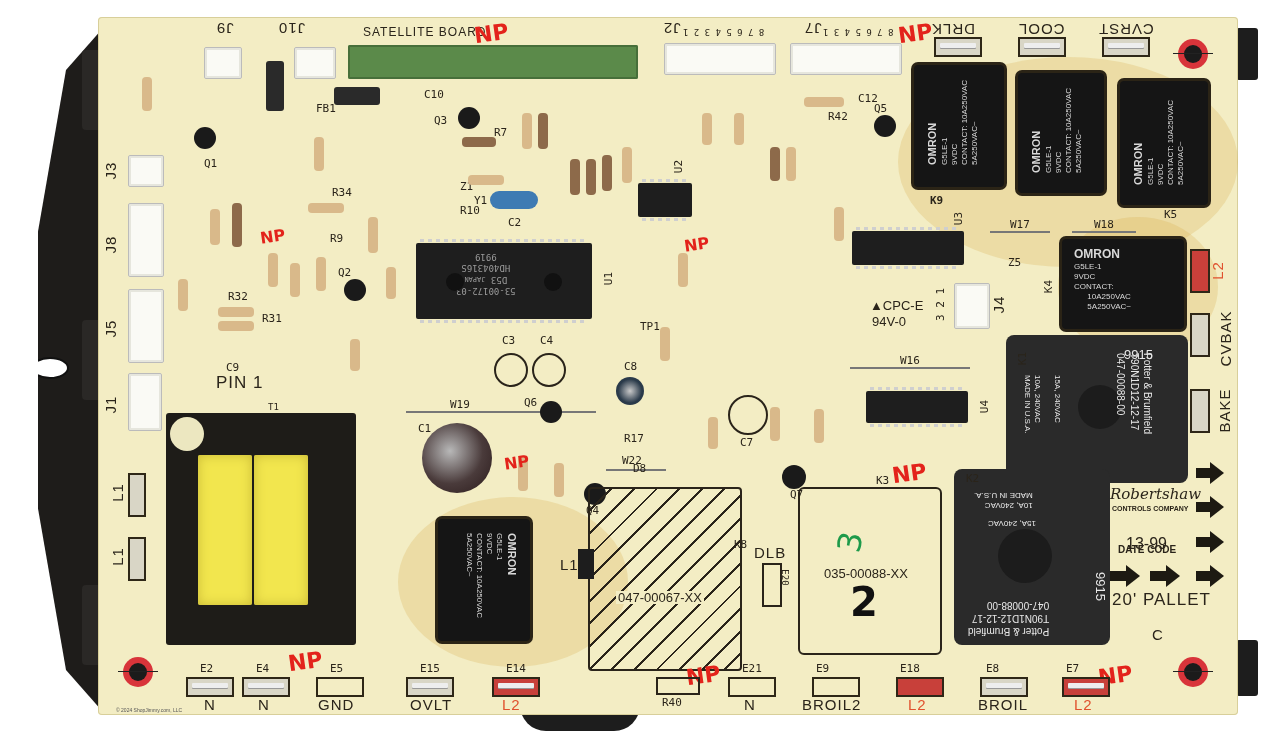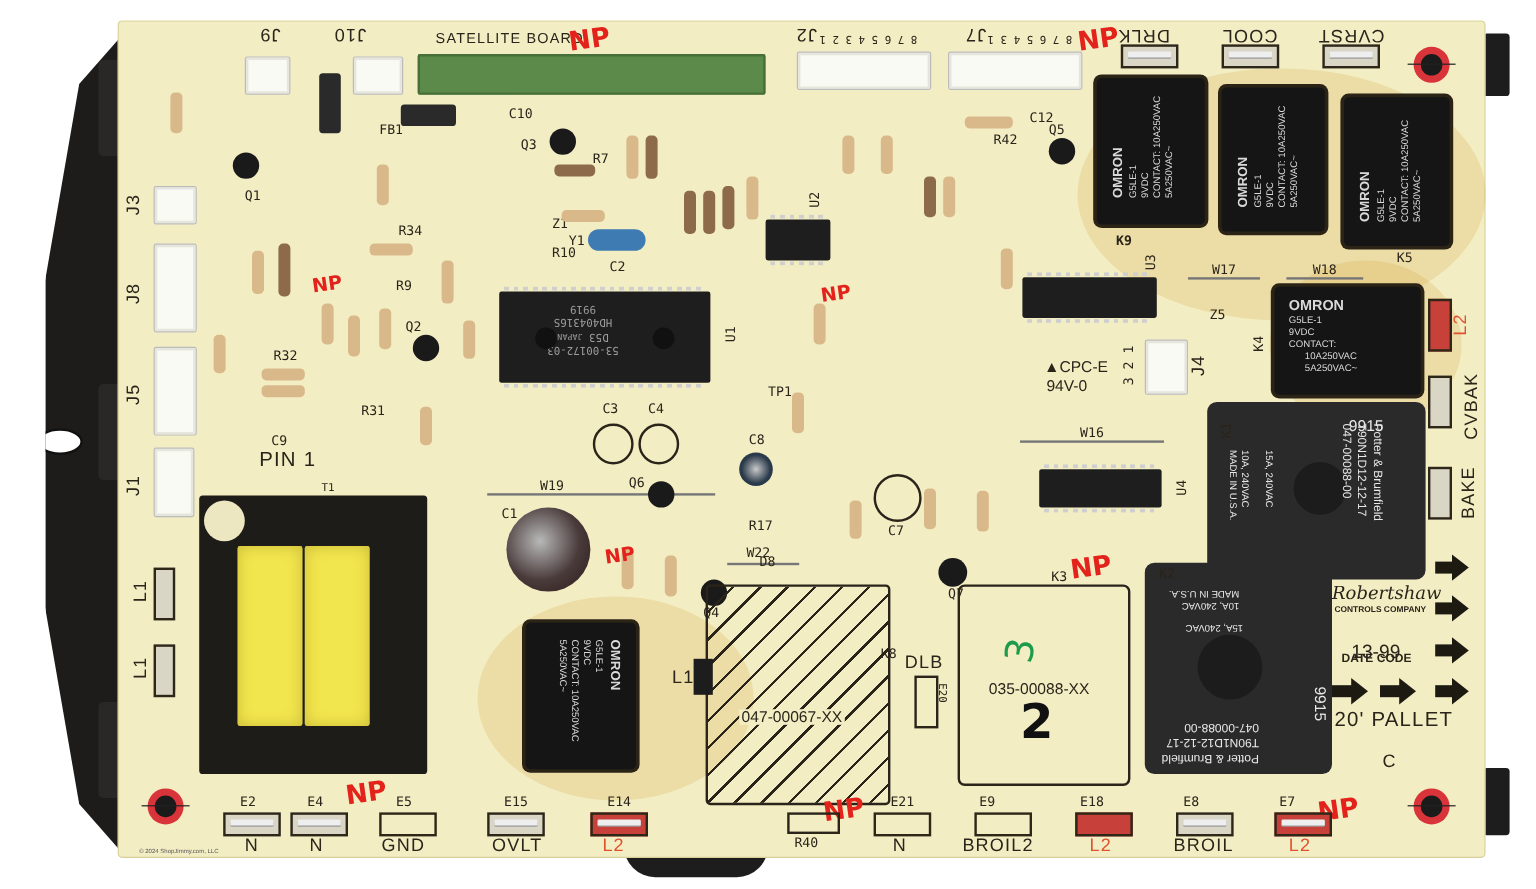--- a/index.html
+++ b/index.html
@@ -291,21 +291,21 @@
 
   <div class="abs" style="left:392px;top:174px;width:48px;height:18px;border-radius:9px;background:#3e7bb3;"></div>
   <span class="silk" style="left:376px;top:178px;">Y1</span>
   <span class="silk" style="left:410px;top:200px;">C2</span>
   <span class="silk" style="left:362px;top:164px;">Z1</span>
   <span class="silk" style="left:396px;top:110px;">R7</span>
   <span class="silk" style="left:362px;top:166px;margin-top:22px;">R10</span>
   <span class="silk" style="left:234px;top:170px;">R34</span>
   <span class="silk" style="left:232px;top:216px;">R9</span>
   <span class="silk" style="left:130px;top:274px;">R32</span>
-  <span class="silk" style="left:164px;top:320px;margin-left:39px;">R31</span>
+  <span class="silk" style="left:164px;top:296px;">R31</span>
   <span class="silk" style="left:128px;top:345px;">C9</span>
   <span class="silk" style="left:218px;top:86px;">FB1</span>
   <span class="silk" style="left:106px;top:141px;text-align:center;">Q1</span>
   <span class="silk" style="left:240px;top:250px;">Q2</span>
   <span class="silk" style="left:336px;top:98px;">Q3</span>
   <span class="silk" style="left:776px;top:86px;">Q5</span>
   <span class="silk" style="left:730px;top:94px;">R42</span>
   <span class="silk" style="left:760px;top:76px;">C12</span>
   <span class="silk" style="left:326px;top:72px;">C10</span>
   <span class="silk" style="left:910px;top:240px;">Z5</span>

